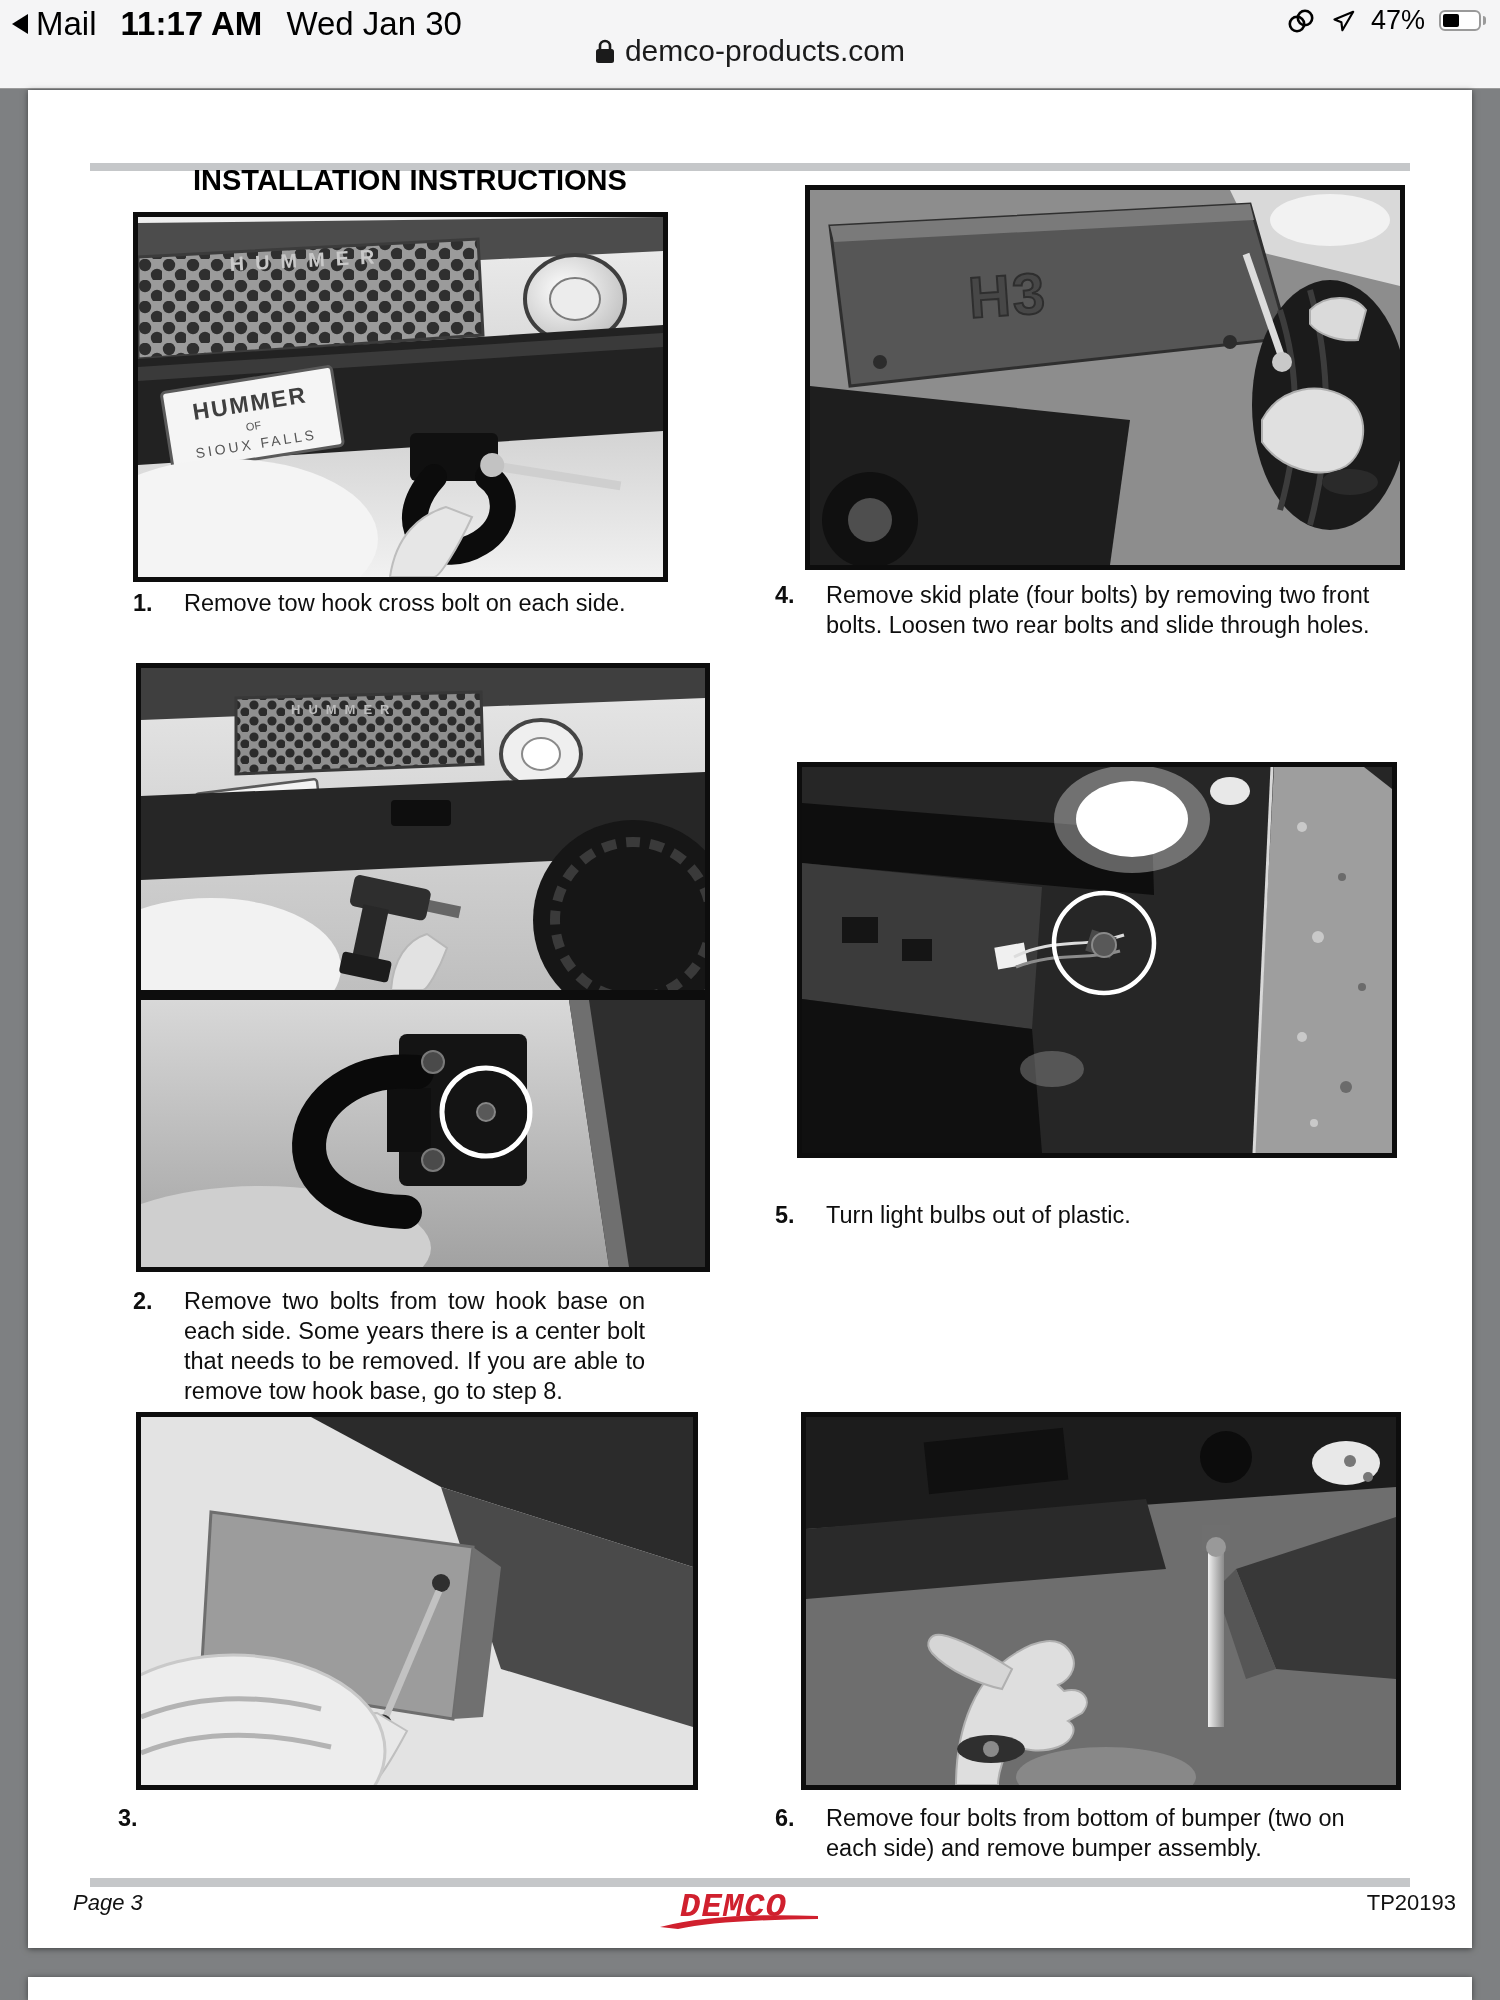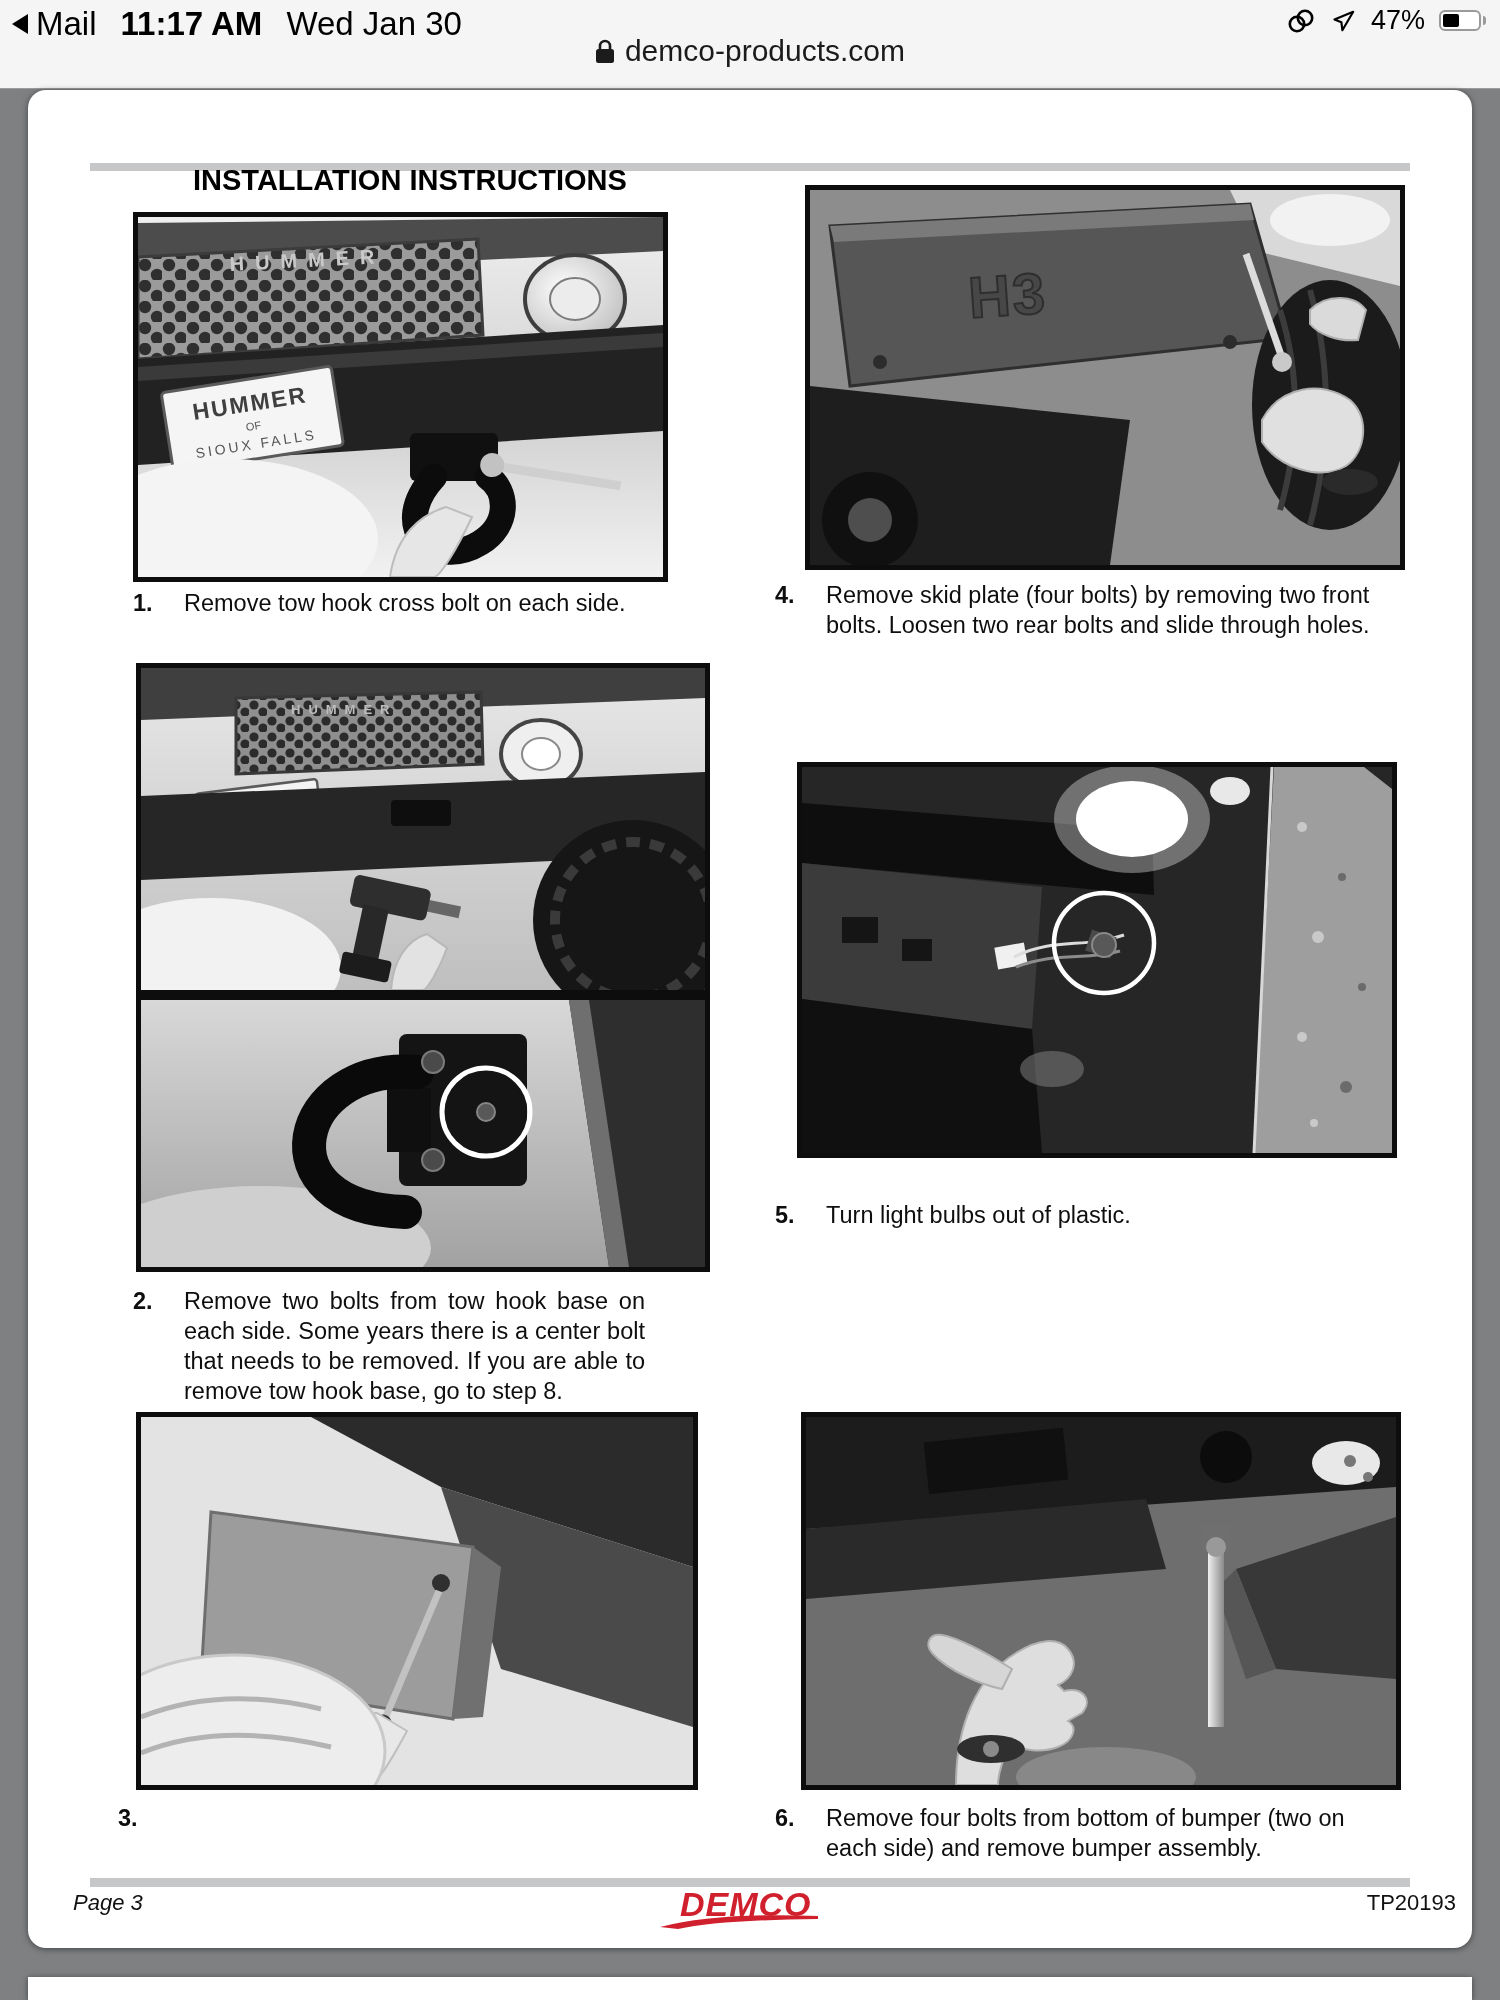--- a/index.html
+++ b/index.html
@@ -22,42 +22,42 @@
   .batt-body{width:42px;height:21px;border:2px solid #9a9a9a;border-radius:6px;
              padding:2px;box-sizing:border-box;background:#fff;}
   .batt-fill{display:block;height:100%;width:47%;background:#000;border-radius:2px;}
   .batt-tip{width:3px;height:9px;background:#9a9a9a;border-radius:0 3px 3px 0;margin-left:2px;}
   .urlrow{position:absolute;left:0;top:31px;width:1500px;height:40px;display:flex;
           align-items:center;justify-content:center;gap:10px;font-size:30px;color:#1b1b1b;}
 
   
   .viewport{position:absolute;left:0;top:90px;width:1500px;height:1910px;background:#7e8082;}
   .page{position:absolute;background:#ffffff;box-shadow:0 1px 6px rgba(0,0,0,.5);}
-  .page1{left:28px;top:0;width:1444px;height:1858px;border-radius:18px;}
+  .page1{left:28px;top:0;width:1444px;height:1858px;}
   .page2{left:28px;top:1887px;width:1444px;height:23px;}
 
   .rule{position:absolute;background:#c5c7c9;}
   .rule-top{left:62px;top:73px;width:1320px;height:8px;}
   .rule-bottom{left:62px;top:1788px;width:1320px;height:9px;}
 
   .doc-title{position:absolute;left:165px;top:74px;margin:0;font-size:29px;font-weight:bold;
              color:#000;letter-spacing:0;}
 
   figure.photo{position:absolute;margin:0;border:5px solid #0d0d0d;background:#c8c8c8;
                box-sizing:border-box;overflow:hidden;}
   figure.photo svg{display:block;width:100%;height:100%;}
 
   .cap{position:absolute;font-size:23.5px;line-height:30px;color:#0e0e0e;}
   .cap .num{position:absolute;left:0;top:0;font-weight:bold;}
   .cap .txt{display:block;margin-left:51px;}
   .cap.justify .txt{text-align:justify;}
 
   .pg-label{position:absolute;left:45px;top:1800px;font-size:22px;color:#111;font-style:italic;}
   .part-no{position:absolute;right:16px;top:1800px;font-size:22px;color:#111;}
-  .demco{position:absolute;left:630px;top:1792px;width:210px;height:50px;}
+  .demco{position:absolute;left:630px;top:1792px;width:210px;height:50px;font-family:Liberation Mono, monospace;}
 
   .p1,.p2a,.p2b,.p3,.p4,.p5,.p6{position:absolute;}
   .p1 {left:105px;top:122px;width:535px;height:370px;}
   .p2a{left:108px;top:573px;width:574px;height:332px;}
   .p2b{left:108px;top:905px;width:574px;height:277px;}
   .p3 {left:108px;top:1322px;width:562px;height:378px;}
   .p4 {left:777px;top:95px;width:600px;height:385px;}
   .p5 {left:769px;top:672px;width:600px;height:396px;}
   .p6 {left:773px;top:1322px;width:600px;height:378px;}
 

